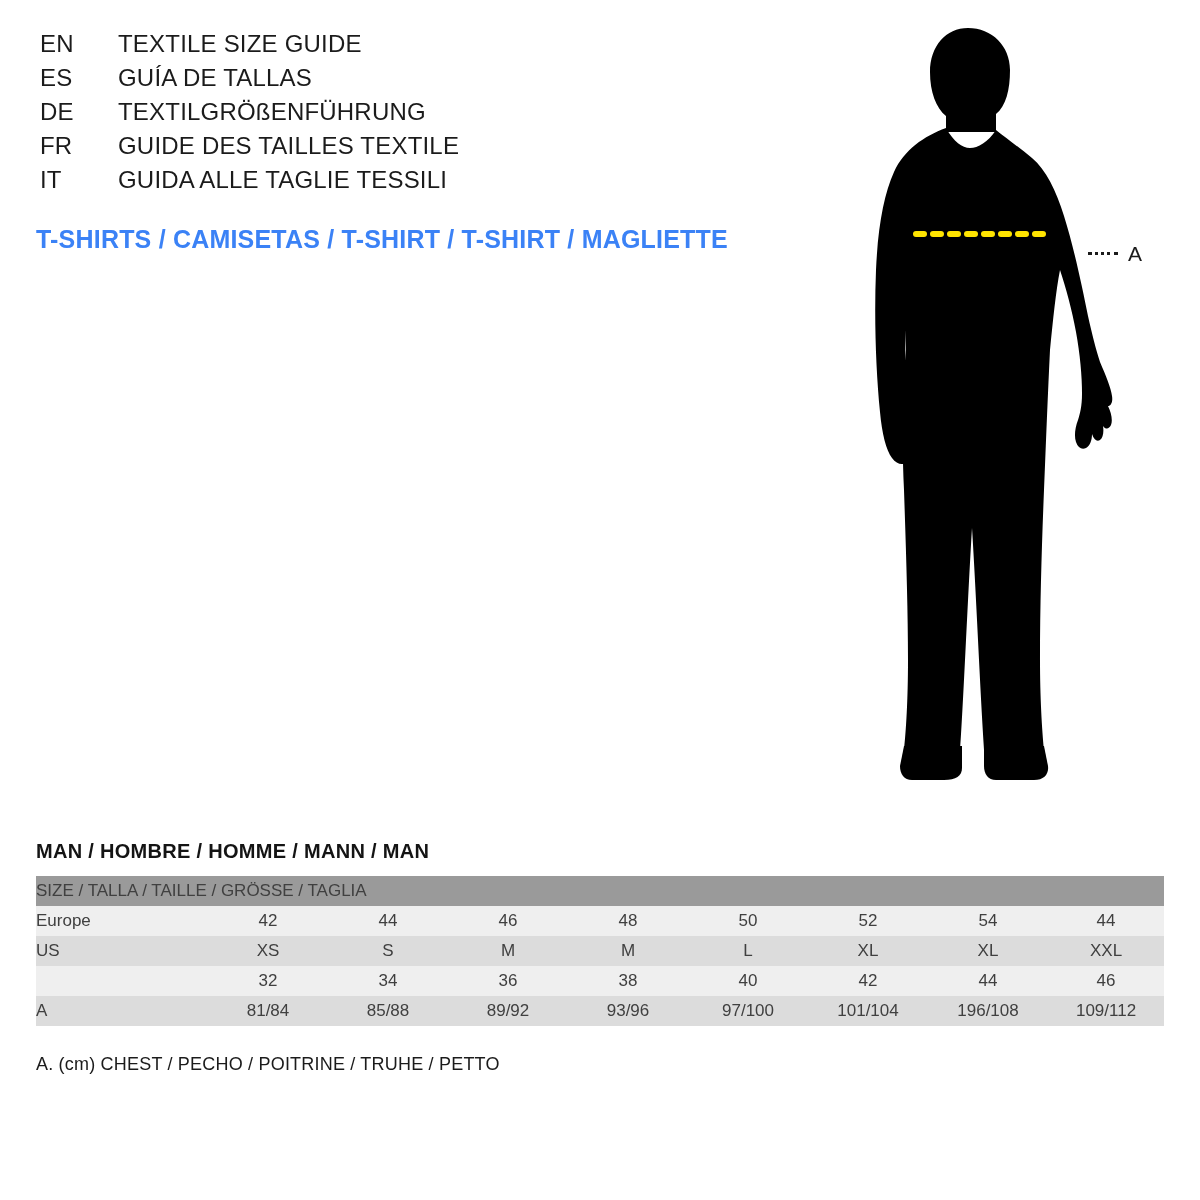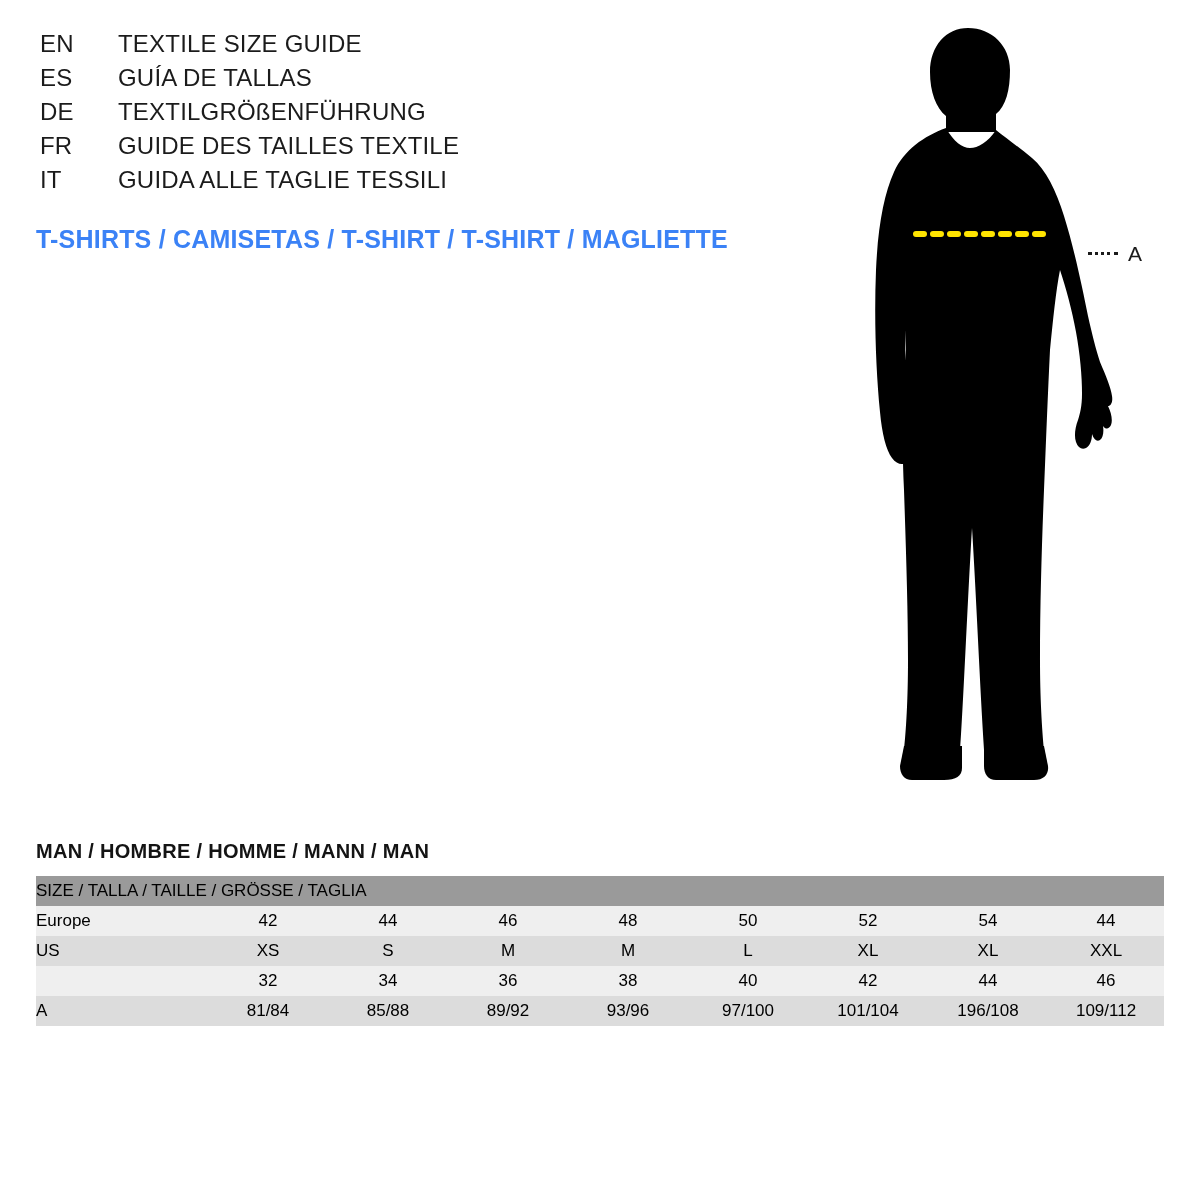--- a/index.html
+++ b/index.html
@@ -100,21 +100,21 @@
   table.size-table {
     border-collapse: collapse;
     width: 1128px;
     table-layout: fixed;
     font-size: 17px;
   }
   table.size-table td {
     height: 30px;
     padding: 0;
     vertical-align: middle;
-    color: #000000;
+    color: #404040;
   }
   .row-head td {
     background: #9a9a9a;
     font-size: 17px;
   }
   .row-light td { background: #efefef; }
   .row-dark td  { background: #dcdcdc; }
   td.label-cell {
     padding-left: 8px;
     text-align: left;
@@ -277,13 +277,14 @@
         <td class="val-cell">89/92</td>
         <td class="val-cell">93/96</td>
         <td class="val-cell">97/100</td>
         <td class="val-cell">101/104</td>
         <td class="val-cell">196/108</td>
         <td class="val-cell">109/112</td>
       </tr>
     </tbody>
   </table>
 
+  <div class="footnote">A. (cm) CHEST / PECHO / POITRINE / TRUHE / PETTO</div>
 </div>
 
 </body></html>

